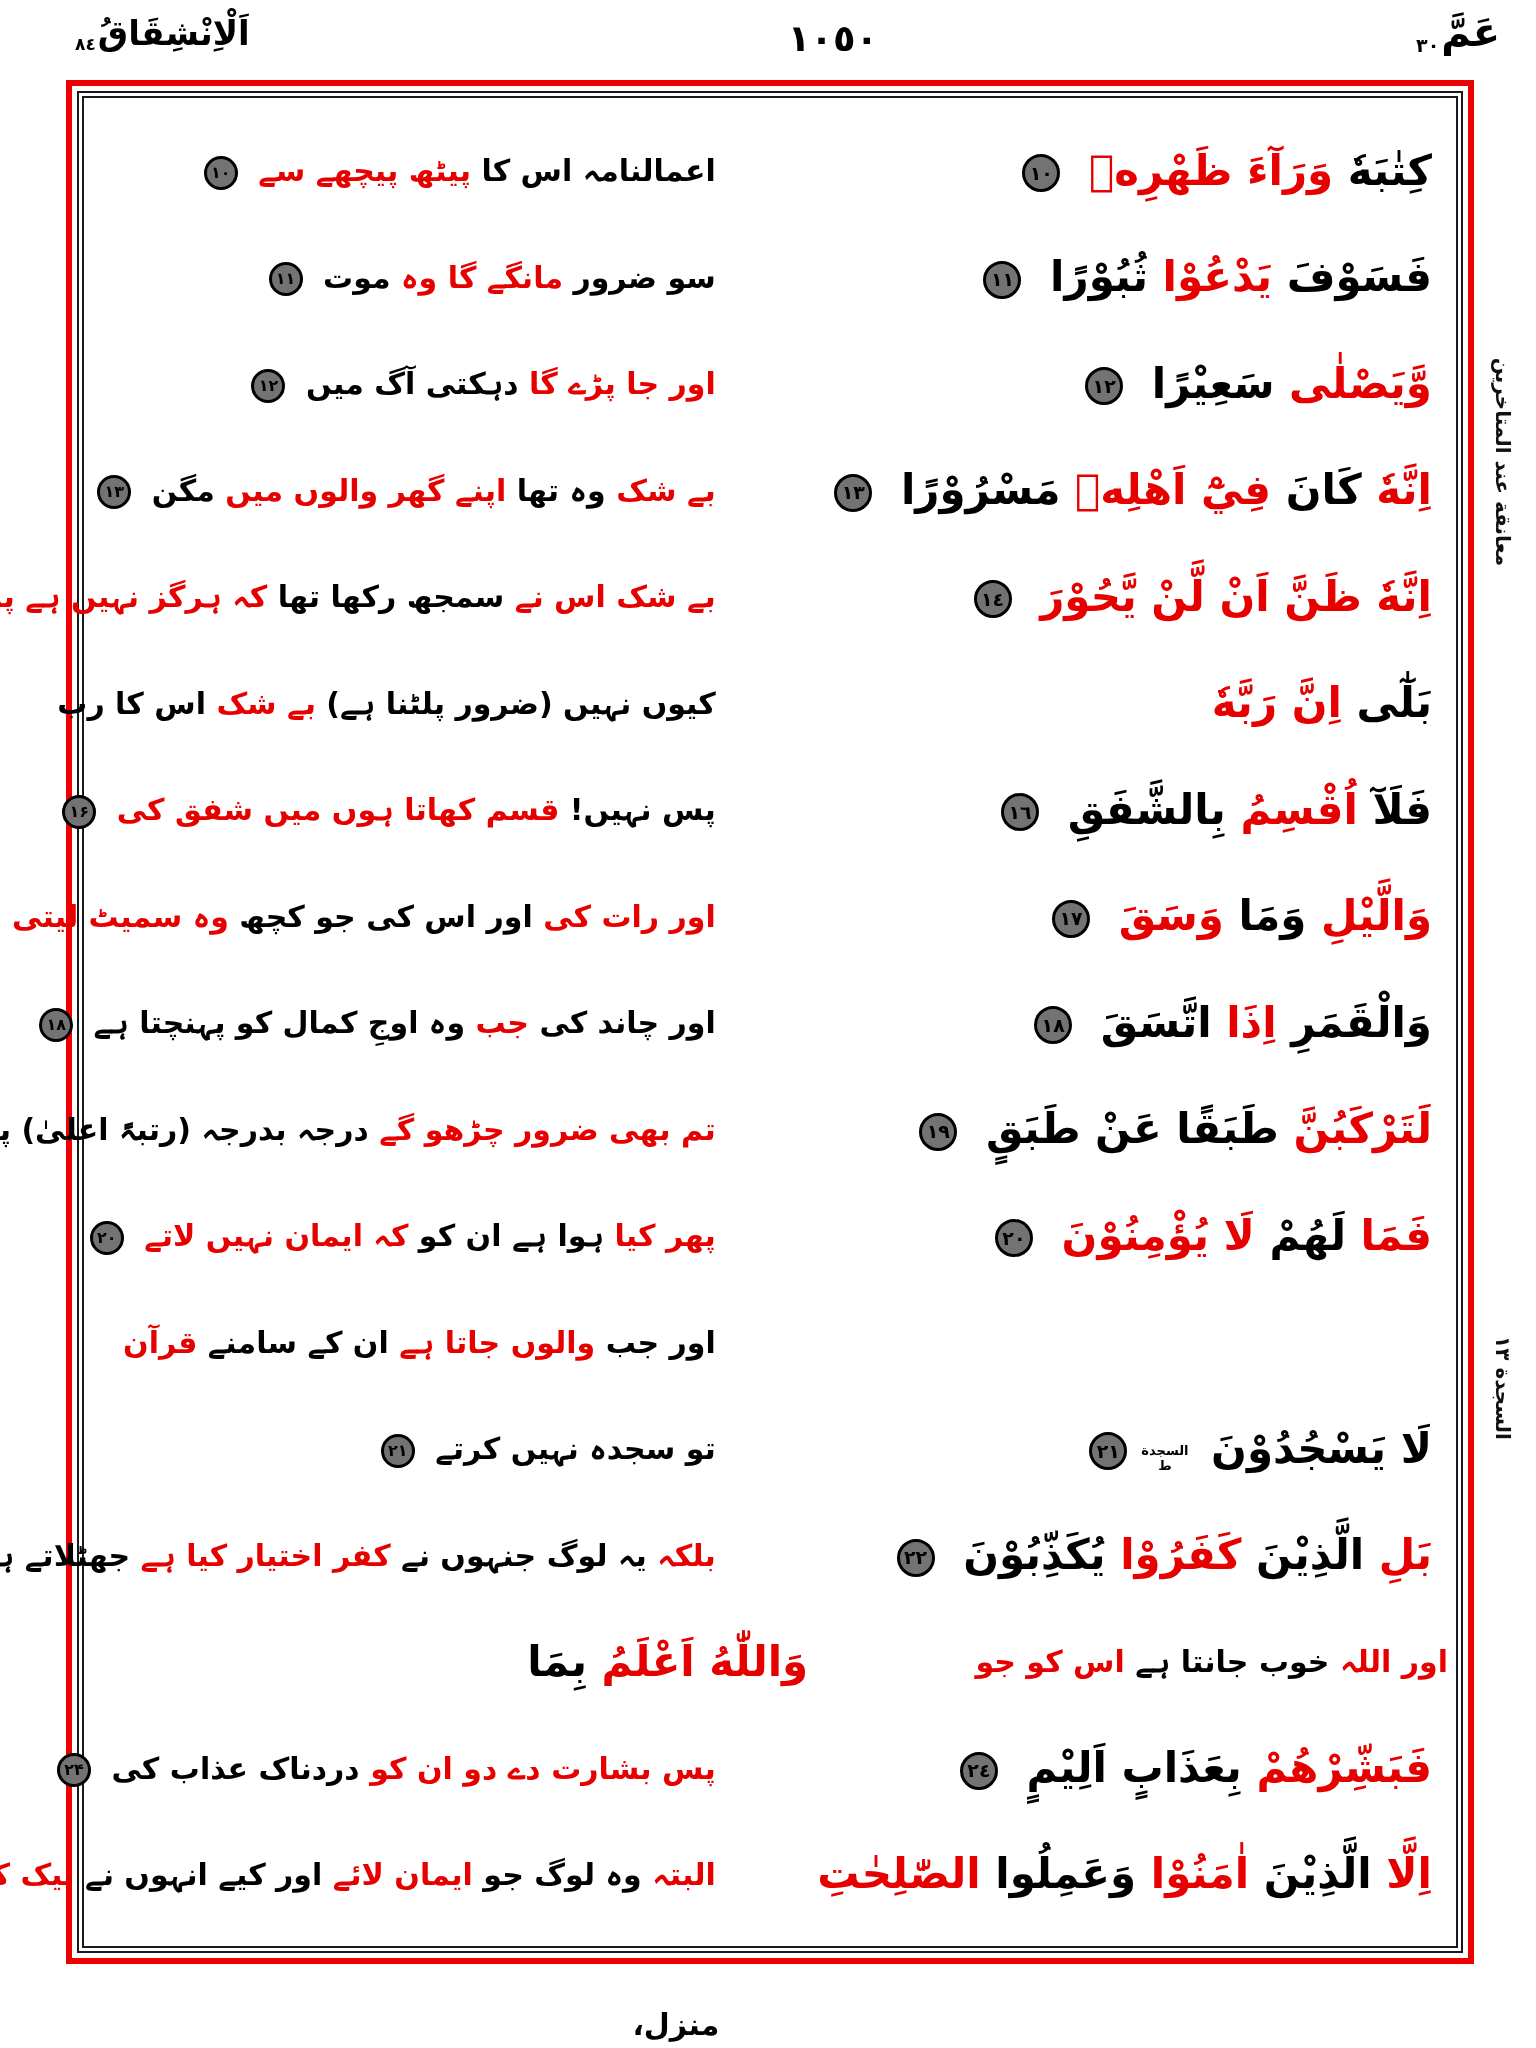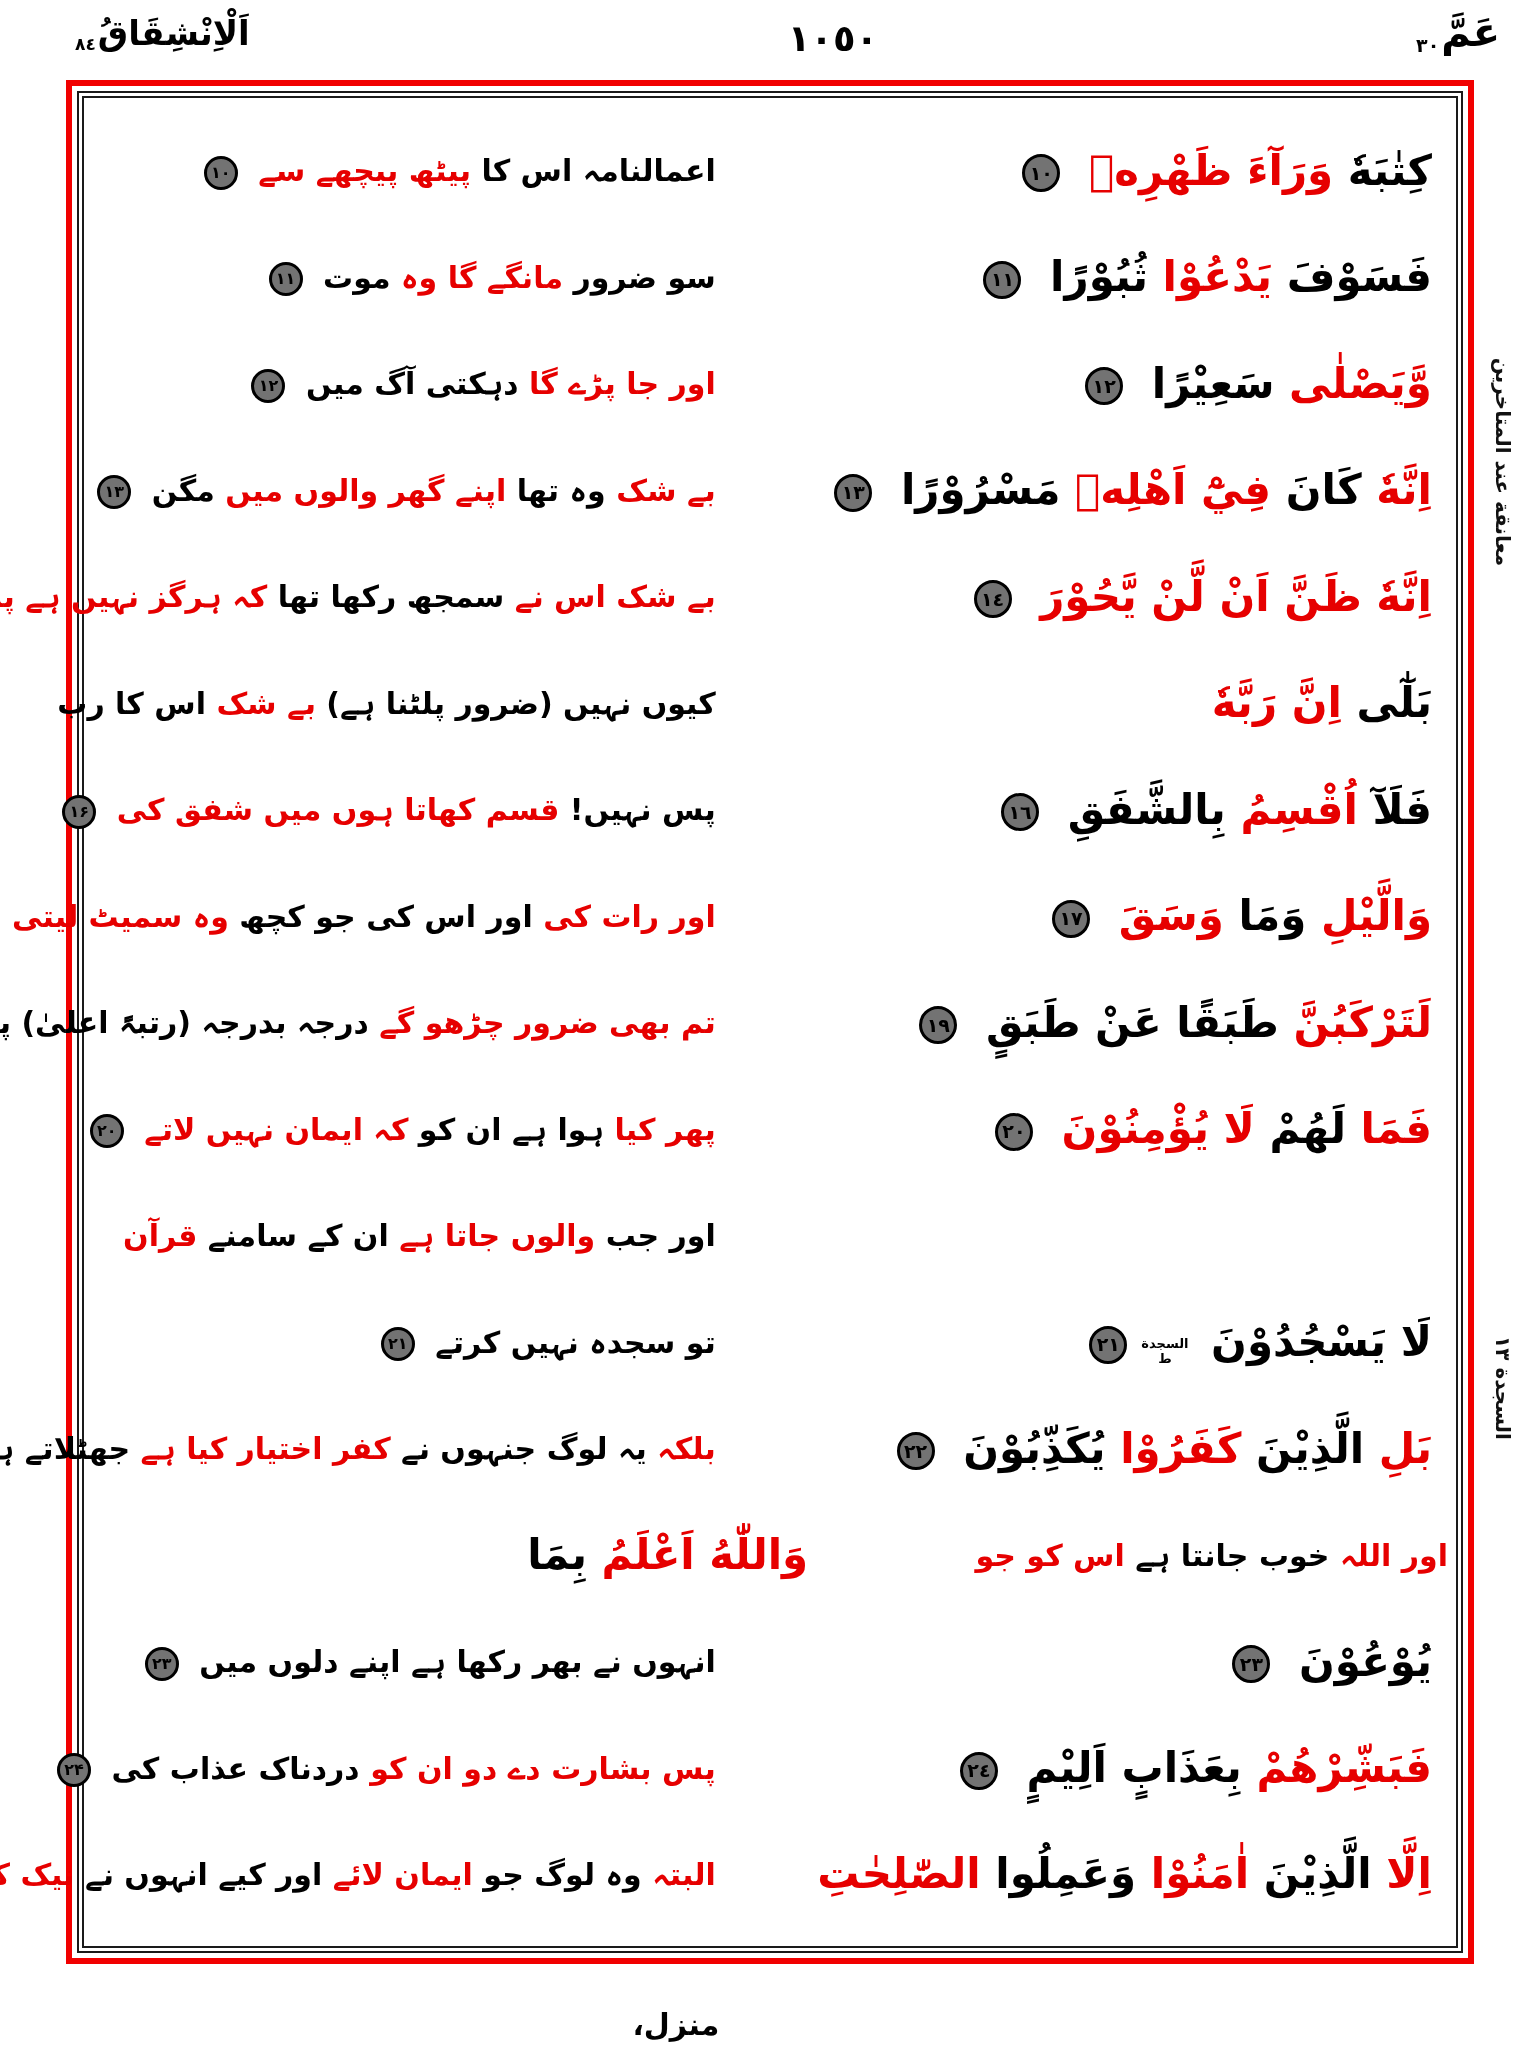--- a/index.html
+++ b/index.html
@@ -141,20 +141,24 @@
   <div class="row">
     <div class="cell urdu"><span class="seg blk">پس نہیں!</span> <span class="seg red">قسم کھاتا ہوں میں شفق کی</span> <span class="vnum">۱۶</span></div>
     <div class="cell arabic"><span class="seg blk">فَلَآ</span> <span class="seg red">اُقْسِمُ</span> <span class="seg blk">بِالشَّفَقِ</span> <span class="vnum">١٦</span></div>
   </div>
 
   <div class="row">
     <div class="cell urdu"><span class="seg red">اور رات کی</span> <span class="seg blk">اور اس کی جو کچھ</span> <span class="seg red">وہ سمیٹ لیتی ہے</span> </div>
     <div class="cell arabic"><span class="seg red">وَالَّيْلِ</span> <span class="seg blk">وَمَا</span> <span class="seg red">وَسَقَ</span> <span class="vnum">١٧</span></div>
   </div>
 
+  <div class="row">
+    <div class="cell urdu"><span class="seg blk">اور چاند کی</span> <span class="seg red">جب</span> <span class="seg blk">وہ اوجِ کمال کو پہنچتا ہے</span> <span class="vnum">۱۸</span></div>
+    <div class="cell arabic"><span class="seg blk">وَالْقَمَرِ</span> <span class="seg red">اِذَا</span> <span class="seg blk">اتَّسَقَ</span> <span class="vnum">١٨</span></div>
+  </div>
 
   <div class="row">
     <div class="cell urdu"><span class="seg red">تم بھی ضرور چڑھو گے</span> <span class="seg blk">درجہ بدرجہ (رتبہً اعلیٰ) پر</span> </div>
     <div class="cell arabic"><span class="seg red">لَتَرْكَبُنَّ</span> <span class="seg blk">طَبَقًا عَنْ طَبَقٍ</span> <span class="vnum">١٩</span></div>
   </div>
 
   <div class="row">
     <div class="cell urdu"><span class="seg red">پھر کیا</span> <span class="seg blk">ہوا ہے ان کو</span> <span class="seg red">کہ ایمان نہیں لاتے</span> <span class="vnum">۲۰</span></div>
     <div class="cell arabic"><span class="seg red">فَمَا</span> <span class="seg blk">لَهُمْ</span> <span class="seg red">لَا يُؤْمِنُوْنَ</span> <span class="vnum">٢٠</span></div>
   </div>
@@ -174,24 +178,20 @@
   <div class="row">
     <div class="cell urdu"><span class="seg red">بلکہ</span> <span class="seg blk">یہ لوگ جنہوں نے</span> <span class="seg red">کفر اختیار کیا ہے</span> <span class="seg blk">جھٹلاتے ہیں (اس کو)</span> </div>
     <div class="cell arabic"><span class="seg red">بَلِ</span> <span class="seg blk">الَّذِيْنَ</span> <span class="seg red">كَفَرُوْا</span> <span class="seg blk">يُكَذِّبُوْنَ</span> <span class="vnum">٢٢</span></div>
   </div>
 
   <div class="row">
     <div class="cell arabic"><span class="seg red">وَاللّٰهُ اَعْلَمُ</span> <span class="seg blk">بِمَا</span> </div>
     <div class="cell urdu"><span class="seg red">اور اللہ</span> <span class="seg blk">خوب جانتا ہے</span> <span class="seg red">اس کو جو</span> </div>
   </div>
 
-  <div class="row">
-    <div class="cell urdu"><span class="seg blk">انہوں نے بھر رکھا ہے اپنے دلوں میں</span> <span class="vnum">۲۳</span></div>
-    <div class="cell arabic"><span class="seg blk">يُوْعُوْنَ</span> <span class="vnum">٢٣</span></div>
-  </div>
 
   <div class="row">
     <div class="cell urdu"><span class="seg red">پس بشارت دے دو ان کو</span> <span class="seg blk">دردناک عذاب کی</span> <span class="vnum">۲۴</span></div>
     <div class="cell arabic"><span class="seg red">فَبَشِّرْهُمْ</span> <span class="seg blk">بِعَذَابٍ اَلِيْمٍ</span> <span class="vnum">٢٤</span></div>
   </div>
 
   <div class="row">
     <div class="cell urdu"><span class="seg red">البتہ</span> <span class="seg blk">وہ لوگ جو</span> <span class="seg red">ایمان لائے</span> <span class="seg blk">اور کیے انہوں نے</span> <span class="seg red">نیک کام</span> </div>
     <div class="cell arabic"><span class="seg red">اِلَّا</span> <span class="seg blk">الَّذِيْنَ</span> <span class="seg red">اٰمَنُوْا</span> <span class="seg blk">وَعَمِلُوا</span> <span class="seg red">الصّٰلِحٰتِ</span> </div>
   </div>

